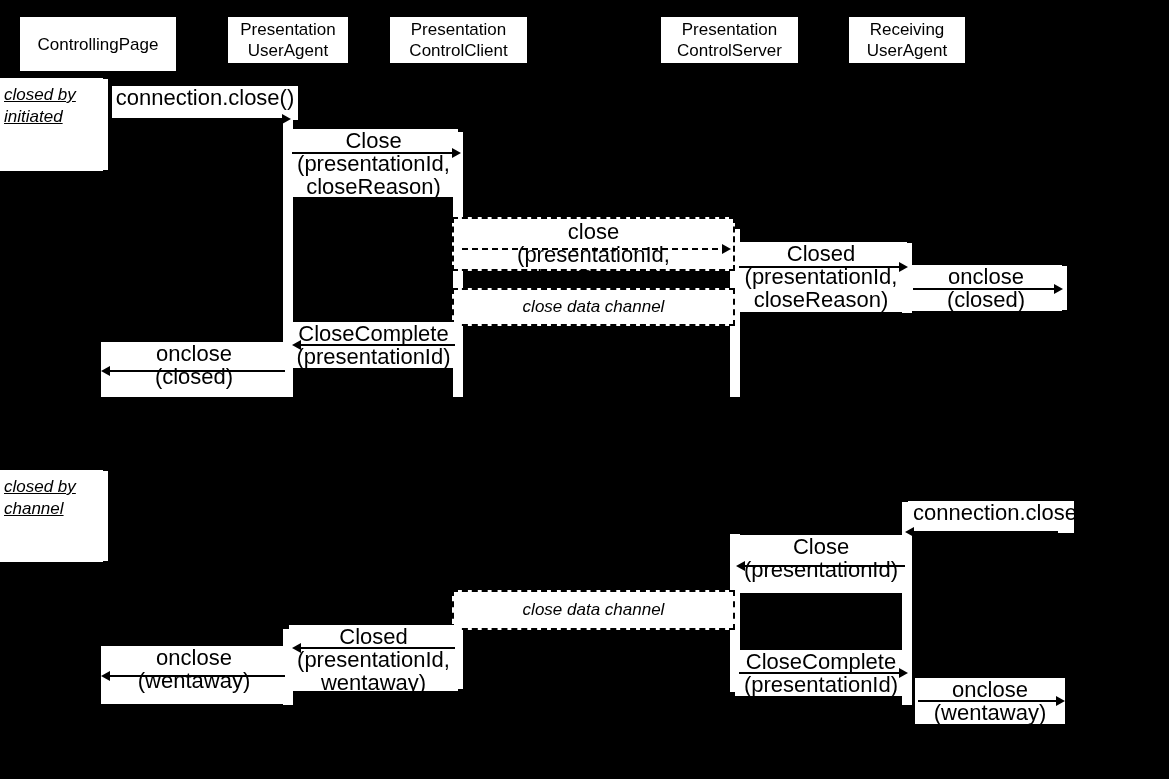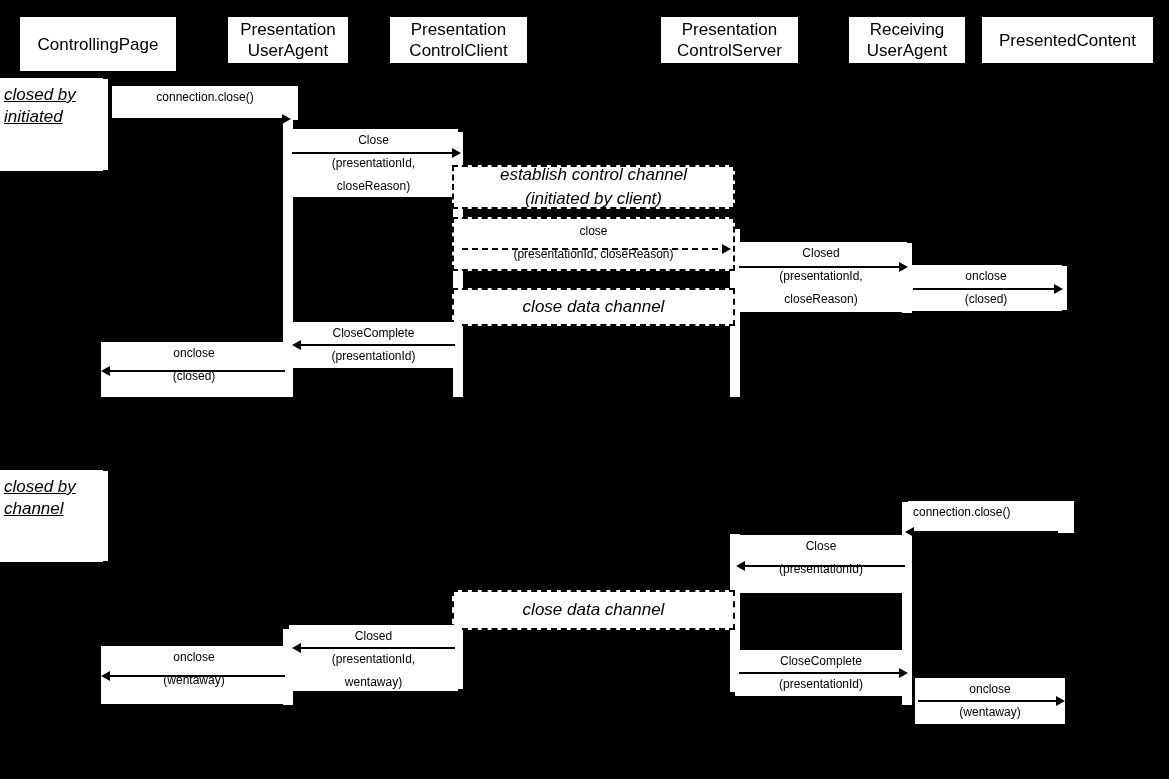--- a/index.html
+++ b/index.html
@@ -58,21 +58,21 @@
     display: block;
     font-style: italic;
   }
 
   
   .msg {
     position: absolute;
     background: #ffffff;
     color: #000000;
     box-sizing: border-box;
-    font-size: 12px;
+    font-size: 22px;
     line-height: 23px;
     text-align: center;
   }
   .msg.dashed-box {
     background: #ffffff;
     border: 2px dashed #000000;
   }
   .msg .label-top,
   .msg .label-bottom {
     display: block;
@@ -144,23 +144,20 @@
   <div class="lifeline-head" style="left:661px; top:17px; width:137px; height:46px;">
     <span>Presentation
 ControlServer</span>
   </div>
 
   <div class="lifeline-head" style="left:849px; top:17px; width:116px; height:46px;">
     <span>Receiving
 UserAgent</span>
   </div>
 
-  <div class="lifeline-head" style="left:982px; top:17px; width:171px; height:46px;">
-    <span>PresentedContent</span>
-  </div>
 
   <div class="activation" style="left:97px; top:78px; width:12px; height:93px;"></div>
 
   <div class="activation" style="left:282px; top:88px; width:12px; height:310px;"></div>
 
   <div class="activation" style="left:452px; top:131px; width:12px; height:267px;"></div>
 
   <div class="activation" style="left:729px; top:228px; width:12px; height:170px;"></div>
 
   <div class="activation" style="left:901px; top:242px; width:12px; height:72px;"></div>
@@ -186,24 +183,20 @@
   <div class="arrow-head right" style="left:282px; top:114px;"></div>
 
   <div class="msg" style="left:289px; top:129px; width:169px; height:68px; text-align:center;">
     <span class="label-top">Close</span>
     <span class="label-bottom">(presentationId,
 closeReason)</span>
   </div>
   <div class="arrow-line" style="left:292px; top:152px; width:166px;"></div>
   <div class="arrow-head right" style="left:452px; top:148px;"></div>
 
-  <div class="channel-note" style="left:452px; top:165px; width:283px; height:44px;">
-    <span>establish control channel
-(initiated by client)</span>
-  </div>
 
   <div class="msg dashed-box" style="left:452px; top:217px; width:283px; height:54px; border-style:dashed; border-width:2px;">
     <span class="label-top" style="margin-top:1px;">close</span>
     <span class="label-bottom">(presentationId, closeReason)</span>
   </div>
   <div class="arrow-line dash" style="left:462px; top:248px; width:266px;"></div>
   <div class="arrow-head right" style="left:722px; top:244px;"></div>
 
   <div class="msg" style="left:735px; top:242px; width:172px; height:70px;">
     <span class="label-top">Closed</span>

